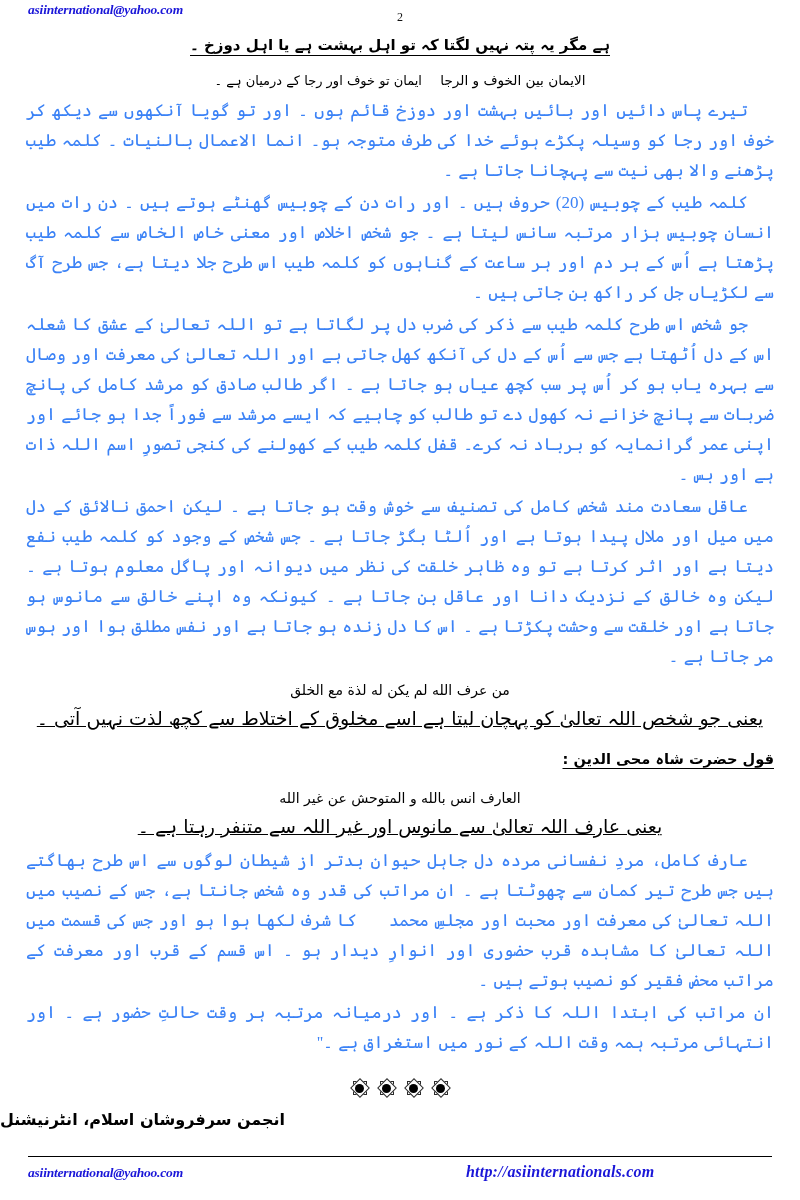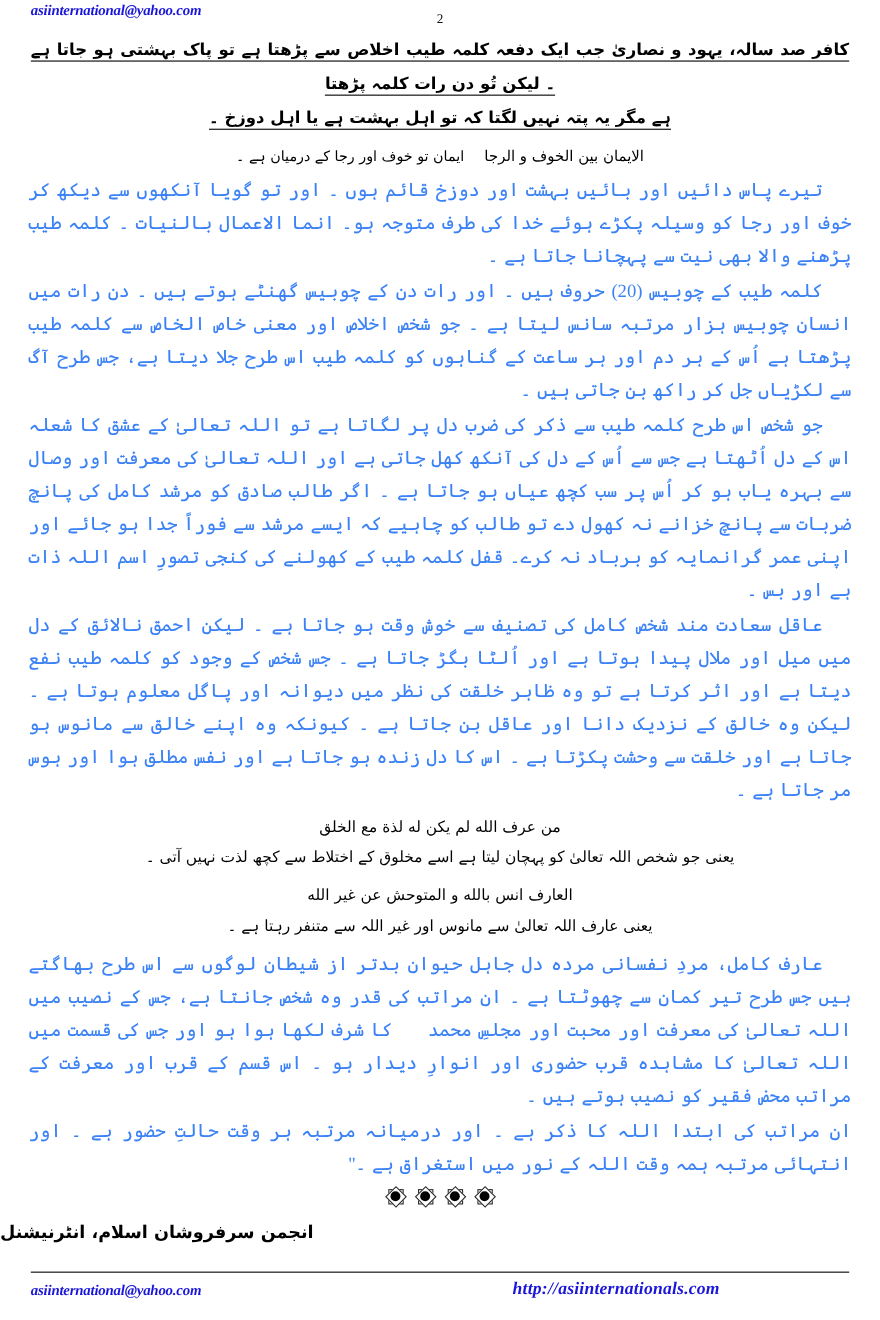--- a/index.html
+++ b/index.html
@@ -121,25 +121,26 @@
     font-family: "DejaVu Sans", "Liberation Sans", sans-serif;
     font-size: 14px;
     line-height: 28px;
     text-align: center;
     text-align-last: center;
     direction: rtl;
     margin: 4px 0 0 0;
   }
   .quote-trans {
     font-family: "DejaVu Sans", "Liberation Sans", sans-serif;
-    font-size: 14px;
+    font-size: 19px;
     line-height: 28px;
     text-align-last: center;
     direction: rtl;
     margin: 0 0 6px 0;
+    text-decoration: underline;
   }
 
   .subheading {
     font-family: "DejaVu Sans", "Liberation Sans", sans-serif;
     font-weight: bold;
     font-size: 14.6px;
     line-height: 30px;
     direction: rtl;
     text-align: right;
     text-decoration: underline;
@@ -265,37 +266,37 @@
 <div class="page">
 
   <div class="header">
     <div class="header-email">asiinternational@yahoo.com</div>
     <div class="page-number">2</div>
   </div>
 
   <div class="content">
 
     <div class="heading-block">
-      <div>کافر صد سالہ، یہود و نصاریٰ جب ایک دفعہ کلمہ طیب اخلاص سے پڑھتا ہے تو پاک بہشتی ہو جاتا ہے ۔ لیکن تُو دن رات کلمہ پڑھتا</div>
       <div>ہے مگر یہ پتہ نہیں لگتا کہ تو اہل بہشت ہے یا اہل دوزخ ۔</div>
     </div>
 
     <div class="arabic-center">
       <span>الایمان بین الخوف و الرجا</span>
       <span class="gloss">ایمان تو خوف اور رجا کے درمیان ہے ۔</span>
     </div>
 
     <p class="urdu para">تیرے پاس دائیں اور بائیں بہشت اور دوزخ قائم ہوں ۔ اور تو گویا آنکھوں سے دیکھ کر خوف اور رجا کو وسیلہ پکڑے ہوئے خدا کی طرف متوجہ ہو۔ انما الاعمال بالنیات ۔         کلمہ طیب پڑھنے والا بھی نیت سے پہچانا جاتا ہے ۔</p>
     <p class="urdu para">کلمہ طیب کے چوبیس (20) حروف ہیں ۔ اور رات دن کے چوبیس گھنٹے ہوتے ہیں ۔ دن رات میں انسان چوبیس ہزار مرتبہ سانس لیتا ہے ۔ جو شخص اخلاص اور معنی خاص الخاص سے کلمہ طیب پڑھتا ہے  اُس کے ہر دم اور ہر ساعت کے گناہوں کو کلمہ طیب اس طرح جلا دیتا ہے، جس طرح آگ سے لکڑیاں جل کر راکھ بن جاتی ہیں ۔</p>
     <p class="urdu para">جو شخص اس طرح کلمہ طیب سے ذکر کی ضرب دل پر لگاتا ہے تو اللہ تعالیٰ کے عشق کا شعلہ اس کے دل اُٹھتا ہے  جس سے اُس کے دل کی آنکھ کھل جاتی ہے  اور اللہ تعالیٰ کی معرفت اور وصال سے بہرہ یاب ہو کر اُس پر سب کچھ عیاں ہو جاتا ہے ۔ اگر طالب صادق کو مرشد کامل کی پانچ ضربات سے پانچ خزانے نہ کھول دے تو طالب کو چاہیے کہ ایسے مرشد سے فوراً جدا ہو جائے اور اپنی عمر گرانمایہ کو برباد نہ کرے۔ قفل کلمہ طیب کے کھولنے کی کنجی تصورِ اسم اللہ ذات ہے  اور بس ۔</p>
     <p class="urdu para">عاقل سعادت مند شخص کامل کی تصنیف سے خوش وقت ہو جاتا ہے ۔ لیکن احمق نالائق کے دل میں میل اور ملال پیدا ہوتا ہے  اور اُلٹا بگڑ جاتا ہے ۔ جس شخص کے وجود کو کلمہ طیب نفع دیتا ہے اور اثر کرتا ہے  تو وہ ظاہر خلقت کی نظر میں دیوانہ اور پاگل معلوم ہوتا ہے ۔ لیکن وہ خالق کے نزدیک دانا اور عاقل بن جاتا ہے ۔ کیونکہ وہ اپنے خالق سے مانوس ہو جاتا ہے اور خلقت سے وحشت پکڑتا ہے ۔ اس کا دل زندہ ہو جاتا ہے اور نفس مطلق ہوا اور ہوس مر جاتا ہے ۔</p>
 
     <div class="quote-line">من عرف الله لم یکن له لذة مع الخلق</div>
     <div class="quote-trans">یعنی جو شخص اللہ تعالیٰ کو پہچان لیتا ہے اسے مخلوق کے اختلاط سے کچھ لذت نہیں آتی ۔</div>
 
+    <div class="subheading">قول حضرت شاہ محی الدین :</div>
 
     <div class="quote-line">العارف انس بالله و المتوحش عن غیر الله</div>
     <div class="quote-trans">یعنی عارف اللہ تعالیٰ سے مانوس اور غیر اللہ سے متنفر رہتا ہے ۔</div>
 
     <p class="urdu para">عارف کامل، مردِ نفسانی مردہ دل جاہل حیوان بدتر از شیطان لوگوں سے اس طرح بھاگتے ہیں جس طرح تیر کمان سے چھوٹتا ہے ۔  ان مراتب کی قدر وہ شخص جانتا ہے، جس کے نصیب میں اللہ تعالیٰ کی معرفت اور محبت اور مجلسِ محمدیؐ  کا شرف لکھا ہوا ہو اور جس کی قسمت میں اللہ تعالیٰ کا مشاہدہ قرب حضوری  اور انوارِ دیدار ہو ۔ اس قسم کے قرب  اور معرفت کے مراتب محض فقیر کو نصیب ہوتے ہیں ۔</p>
     <p class="urdu para no-indent">ان مراتب کی ابتدا اللہ کا ذکر ہے ۔ اور درمیانہ مرتبہ ہر وقت حالتِ حضور ہے ۔ اور انتہائی مرتبہ ہمہ وقت اللہ کے نور میں استغراق ہے ۔''</p>
 
 
   </div>
 

